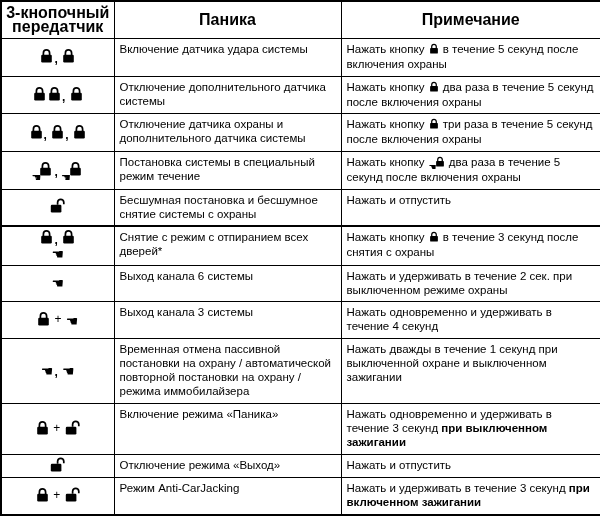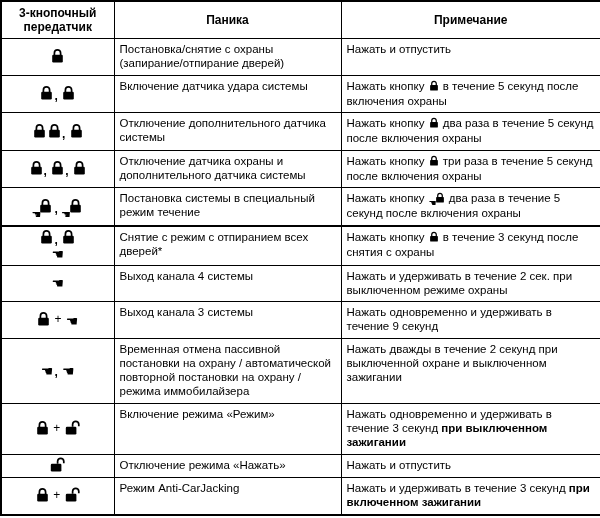--- a/index.html
+++ b/index.html
@@ -13,21 +13,21 @@
   }
   th,td{
     border:1px solid #000;
     font-size:11.5px;line-height:14px;
     padding:3px 5px 4px 5px;
     vertical-align:top;
     word-wrap:break-word;
   }
   th{
     font-weight:bold;text-align:center;vertical-align:middle;
-    font-size:12px;padding:4px 2px;
+    font-size:16px;padding:4px 2px;
   }
   th.col-icons, col.c1{width:113px;}
   col.c2{width:227px;}
   col.c3{width:260px;}
   td.col-icons{vertical-align:middle;text-align:center;padding:2px 2px;}
   tr.thick-top td{border-top:2px solid #000;}
   b{font-weight:bold;}
 
   
   .icon{display:inline-block;margin:0 1px;}
@@ -64,28 +64,20 @@
       <th class="col-icons">3-кнопочный передатчик</th>
       <th>Паника</th>
       <th>Примечание</th>
     </tr>
   </thead>
   <tbody>
       <tr>
         <td class="col-icons"><span class="icon"><svg width="13" height="15" viewBox="0 0 13 15">
               <path d="M3.4 7.2 V4.9 a3.1 3.1 0 0 1 6.2 0 V7.2" fill="none" stroke="#000" stroke-width="1.7"></path>
               <rect x="1.2" y="6.8" width="10.6" height="7.6" rx="1.2" fill="#000"></rect>
-            </svg></span></td>
-        <td class="col-func">Постановка/снятие с охраны (запирание/отпирание дверей)</td>
-        <td class="col-note">Нажать и отпустить</td>
-      </tr>
-      <tr>
-        <td class="col-icons"><span class="icon"><svg width="13" height="15" viewBox="0 0 13 15">
-              <path d="M3.4 7.2 V4.9 a3.1 3.1 0 0 1 6.2 0 V7.2" fill="none" stroke="#000" stroke-width="1.7"></path>
-              <rect x="1.2" y="6.8" width="10.6" height="7.6" rx="1.2" fill="#000"></rect>
             </svg></span><span class="sep comma">, </span><span class="icon"><svg width="13" height="15" viewBox="0 0 13 15">
               <path d="M3.4 7.2 V4.9 a3.1 3.1 0 0 1 6.2 0 V7.2" fill="none" stroke="#000" stroke-width="1.7"></path>
               <rect x="1.2" y="6.8" width="10.6" height="7.6" rx="1.2" fill="#000"></rect>
             </svg></span></td>
         <td class="col-func">Включение датчика удара системы</td>
         <td class="col-note">Нажать кнопку <span class="icon inline"><svg width="13" height="15" viewBox="0 0 13 15">
               <path d="M3.4 7.2 V4.9 a3.1 3.1 0 0 1 6.2 0 V7.2" fill="none" stroke="#000" stroke-width="1.7"></path>
               <rect x="1.2" y="6.8" width="10.6" height="7.6" rx="1.2" fill="#000"></rect>
             </svg></span> в течение 5 секунд после включения охраны</td>
       </tr>
@@ -130,69 +122,77 @@
             </svg><span class="hand sub">☚</span></span><span class="sep comma">, </span><span class="icon lockhand"><svg width="13" height="15" viewBox="0 0 13 15">
               <path d="M3.4 7.2 V4.9 a3.1 3.1 0 0 1 6.2 0 V7.2" fill="none" stroke="#000" stroke-width="1.7"></path>
               <rect x="1.2" y="6.8" width="10.6" height="7.6" rx="1.2" fill="#000"></rect>
             </svg><span class="hand sub">☚</span></span></td>
         <td class="col-func">Постановка системы в специальный режим течение</td>
         <td class="col-note">Нажать кнопку <span class="icon inline lockhand"><svg width="13" height="15" viewBox="0 0 13 15">
               <path d="M3.4 7.2 V4.9 a3.1 3.1 0 0 1 6.2 0 V7.2" fill="none" stroke="#000" stroke-width="1.7"></path>
               <rect x="1.2" y="6.8" width="10.6" height="7.6" rx="1.2" fill="#000"></rect>
             </svg><span class="hand sub">☚</span></span> два раза в течение 5 секунд после включения охраны</td>
       </tr>
+      <tr>
+        <td class="col-icons"><span class="icon"><svg width="15" height="15" viewBox="0 0 15 15">
+              <path d="M7.6 6.8 V4.4 a3.1 3.1 0 0 1 6.2 0 V6.2" fill="none" stroke="#000" stroke-width="1.7"></path>
+              <rect x="0.8" y="6.8" width="10.6" height="7.6" rx="1.2" fill="#000"></rect>
+            </svg></span></td>
+        <td class="col-func">Бесшумная постановка и бесшумное снятие системы с охраны</td>
+        <td class="col-note">Нажать и отпустить</td>
+      </tr>
       <tr class="thick-top">
         <td class="col-icons"><span class="icon"><svg width="13" height="15" viewBox="0 0 13 15">
               <path d="M3.4 7.2 V4.9 a3.1 3.1 0 0 1 6.2 0 V7.2" fill="none" stroke="#000" stroke-width="1.7"></path>
               <rect x="1.2" y="6.8" width="10.6" height="7.6" rx="1.2" fill="#000"></rect>
             </svg></span><span class="sep comma">, </span><span class="icon"><svg width="13" height="15" viewBox="0 0 13 15">
               <path d="M3.4 7.2 V4.9 a3.1 3.1 0 0 1 6.2 0 V7.2" fill="none" stroke="#000" stroke-width="1.7"></path>
               <rect x="1.2" y="6.8" width="10.6" height="7.6" rx="1.2" fill="#000"></rect>
             </svg></span><br><span class="icon hand">☚</span></td>
         <td class="col-func">Снятие с режим с отпиранием всех дверей*</td>
         <td class="col-note">Нажать кнопку <span class="icon inline"><svg width="13" height="15" viewBox="0 0 13 15">
               <path d="M3.4 7.2 V4.9 a3.1 3.1 0 0 1 6.2 0 V7.2" fill="none" stroke="#000" stroke-width="1.7"></path>
               <rect x="1.2" y="6.8" width="10.6" height="7.6" rx="1.2" fill="#000"></rect>
             </svg></span> в течение 3 секунд после снятия с охраны</td>
       </tr>
       <tr>
         <td class="col-icons"><span class="icon hand">☚</span></td>
-        <td class="col-func">Выход канала 4 системы</td>
+        <td class="col-func">Выход канала 6 системы</td>
         <td class="col-note">Нажать и удерживать в течение 2 сек. при выключенном режиме охраны</td>
       </tr>
       <tr>
         <td class="col-icons"><span class="icon"><svg width="13" height="15" viewBox="0 0 13 15">
               <path d="M3.4 7.2 V4.9 a3.1 3.1 0 0 1 6.2 0 V7.2" fill="none" stroke="#000" stroke-width="1.7"></path>
               <rect x="1.2" y="6.8" width="10.6" height="7.6" rx="1.2" fill="#000"></rect>
             </svg></span><span class="sep plus"> + </span><span class="icon hand">☚</span></td>
         <td class="col-func">Выход канала 3 системы</td>
-        <td class="col-note">Нажать одновременно и удерживать в течение 9 секунд</td>
+        <td class="col-note">Нажать одновременно и удерживать в течение 4 секунд</td>
       </tr>
       <tr>
         <td class="col-icons"><span class="icon hand">☚</span><span class="sep comma">, </span><span class="icon hand">☚</span></td>
         <td class="col-func">Временная отмена пассивной постановки на охрану / автоматической повторной постановки на охрану / режима иммобилайзера</td>
-        <td class="col-note">Нажать дважды в течение 2 секунд при выключенной охране и выключенном зажигании</td>
+        <td class="col-note">Нажать дважды в течение 1 секунд при выключенной охране и выключенном зажигании</td>
       </tr>
       <tr>
         <td class="col-icons"><span class="icon"><svg width="13" height="15" viewBox="0 0 13 15">
               <path d="M3.4 7.2 V4.9 a3.1 3.1 0 0 1 6.2 0 V7.2" fill="none" stroke="#000" stroke-width="1.7"></path>
               <rect x="1.2" y="6.8" width="10.6" height="7.6" rx="1.2" fill="#000"></rect>
             </svg></span><span class="sep plus"> + </span><span class="icon"><svg width="15" height="15" viewBox="0 0 15 15">
               <path d="M7.6 6.8 V4.4 a3.1 3.1 0 0 1 6.2 0 V6.2" fill="none" stroke="#000" stroke-width="1.7"></path>
               <rect x="0.8" y="6.8" width="10.6" height="7.6" rx="1.2" fill="#000"></rect>
             </svg></span></td>
-        <td class="col-func">Включение режима «Режим»</td>
+        <td class="col-func">Включение режима «Паника»</td>
         <td class="col-note">Нажать одновременно и удерживать в течение 3 секунд <b>при выключенном зажигании</b></td>
       </tr>
       <tr>
         <td class="col-icons"><span class="icon"><svg width="15" height="15" viewBox="0 0 15 15">
               <path d="M7.6 6.8 V4.4 a3.1 3.1 0 0 1 6.2 0 V6.2" fill="none" stroke="#000" stroke-width="1.7"></path>
               <rect x="0.8" y="6.8" width="10.6" height="7.6" rx="1.2" fill="#000"></rect>
             </svg></span></td>
-        <td class="col-func">Отключение режима «Нажать»</td>
+        <td class="col-func">Отключение режима «Выход»</td>
         <td class="col-note">Нажать и отпустить</td>
       </tr>
       <tr>
         <td class="col-icons"><span class="icon"><svg width="13" height="15" viewBox="0 0 13 15">
               <path d="M3.4 7.2 V4.9 a3.1 3.1 0 0 1 6.2 0 V7.2" fill="none" stroke="#000" stroke-width="1.7"></path>
               <rect x="1.2" y="6.8" width="10.6" height="7.6" rx="1.2" fill="#000"></rect>
             </svg></span><span class="sep plus"> + </span><span class="icon"><svg width="15" height="15" viewBox="0 0 15 15">
               <path d="M7.6 6.8 V4.4 a3.1 3.1 0 0 1 6.2 0 V6.2" fill="none" stroke="#000" stroke-width="1.7"></path>
               <rect x="0.8" y="6.8" width="10.6" height="7.6" rx="1.2" fill="#000"></rect>
             </svg></span></td>

